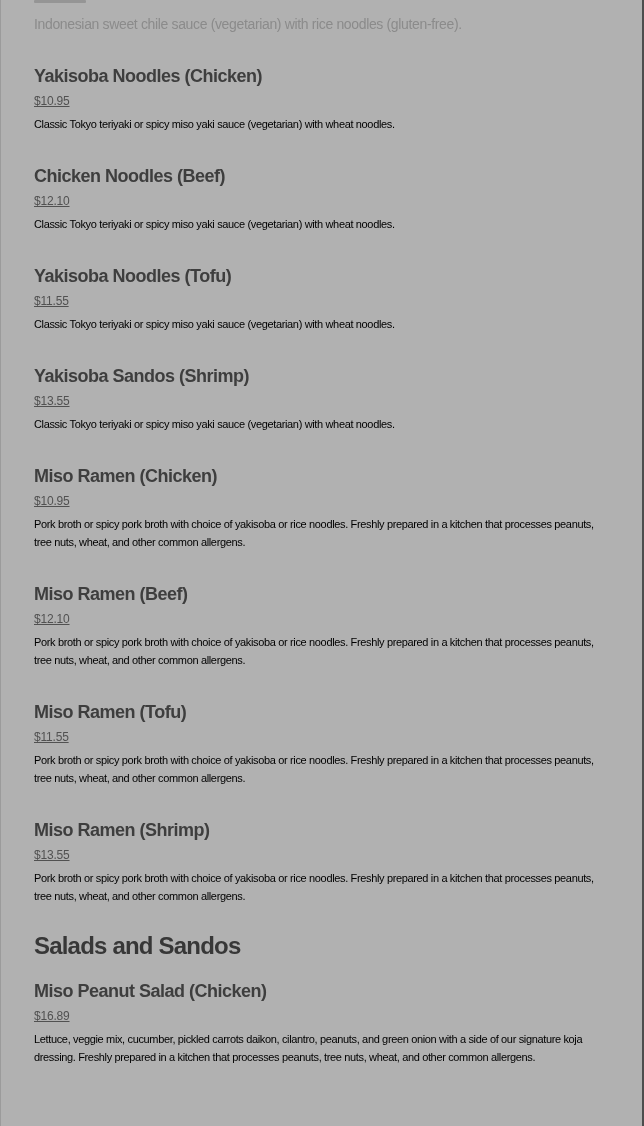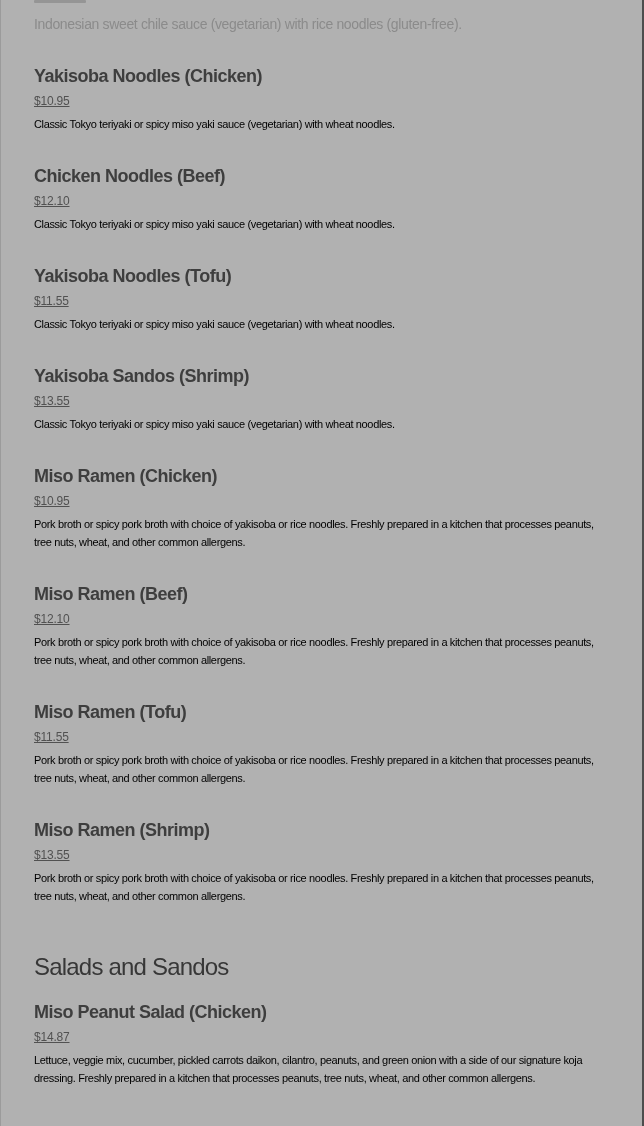--- a/index.html
+++ b/index.html
@@ -53,24 +53,24 @@
     text-decoration: underline;
   }
   .item-description {
     margin-top: 6px;
     font-size: 11px;
     line-height: 18px;
     letter-spacing: -0.35px;
     color: #000000;
   }
   .section-header {
-    margin-top: 48px;
+    margin-top: 27px;
     font-size: 24px;
     line-height: 28px;
-    font-weight: 400;
+    font-weight: 700;
     letter-spacing: -0.8px;
     color: #373737;
   }
   .section-first-item { margin-top: 20px; }
   .edge-line-left {
     position: absolute;
     left: 0; top: 0;
     width: 1px; height: 1126px;
     background: #9b9b9b;
   }
@@ -137,17 +137,17 @@
   <div class="menu-item">
     <div class="item-name">Miso Ramen (Shrimp)</div>
     <div class="item-price">$13.55</div>
     <div class="item-description">Pork broth or spicy pork broth with choice of yakisoba or rice noodles. Freshly prepared in a kitchen that processes peanuts, tree nuts, wheat, and other common allergens.</div>
   </div>
 
   <div class="section-header">Salads and Sandos</div>
 
   <div class="menu-item section-first-item">
     <div class="item-name">Miso Peanut Salad (Chicken)</div>
-    <div class="item-price">$14.87</div>
+    <div class="item-price">$16.89</div>
     <div class="item-description">Lettuce, veggie mix, cucumber, pickled carrots daikon, cilantro, peanuts, and green onion with a side of our signature koja dressing. Freshly prepared in a kitchen that processes peanuts, tree nuts, wheat, and other common allergens.</div>
   </div>
 
 </div>
 
 </body></html>

